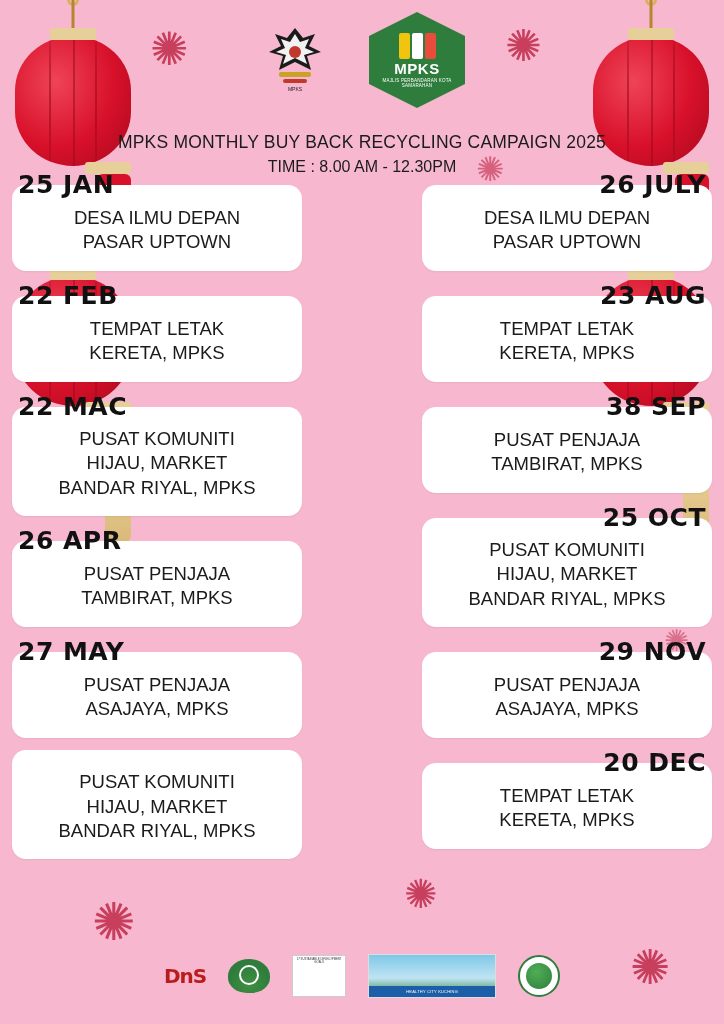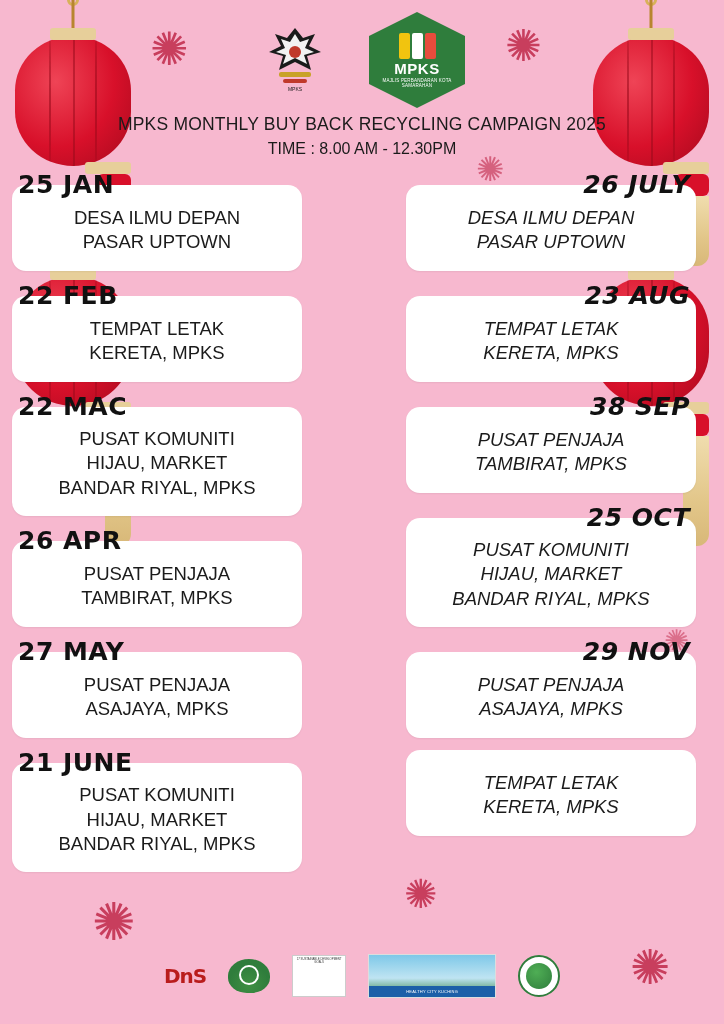--- a/index.html
+++ b/index.html
@@ -181,21 +181,21 @@
   }
   .hex .mpks-sub {
     font-size: 4.5px;
     letter-spacing: .2px;
     margin-top: 2px;
     text-align: center;
   }
 
   .title-block {
     position: absolute;
-    top: 114px;
+    top: 132px;
     left: 0;
     width: 100%;
     text-align: center;
     z-index: 6;
   }
   .title-main {
     font-size: 17.5px;
     color: #1b1b1b;
     letter-spacing: .2px;
   }
@@ -213,21 +213,21 @@
     width: 100%;
     height: 700px;
     z-index: 5;
   }
   .col {
     position: absolute;
     top: 0;
     width: 290px;
   }
   .col.left { left: 12px; }
-  .col.right { right: 28px; font-style: italic; }
+  .col.right { right: 12px; }
 
   .entry {
     position: relative;
     margin-bottom: 12px;
   }
   .date {
     font-family: "DejaVu Sans", sans-serif;
     font-weight: bold;
     font-size: 25px;
     color: #111;
@@ -467,21 +467,20 @@
       </div>
     </div>
     <div class="entry">
       <div class="date">27 MAY</div>
       <div class="card">
         <span class="line">PUSAT PENJAJA</span>
         <span class="line">ASAJAYA, MPKS</span>
       </div>
     </div>
     <div class="entry">
-      <div class="date">21 JUNE</div>
       <div class="card">
         <span class="line">PUSAT KOMUNITI</span>
         <span class="line">HIJAU, MARKET</span>
         <span class="line">BANDAR RIYAL, MPKS</span>
       </div>
     </div>
   </div>
 
   <div class="col right">
     <div class="entry">
@@ -514,20 +513,21 @@
       </div>
     </div>
     <div class="entry">
       <div class="date">29 NOV</div>
       <div class="card">
         <span class="line">PUSAT PENJAJA</span>
         <span class="line">ASAJAYA, MPKS</span>
       </div>
     </div>
     <div class="entry">
+      <div class="date">20 DEC</div>
       <div class="card">
         <span class="line">TEMPAT LETAK</span>
         <span class="line">KERETA, MPKS</span>
       </div>
     </div>
   </div>
 </div>
 
 <div class="footer">
   <div class="f-item">

